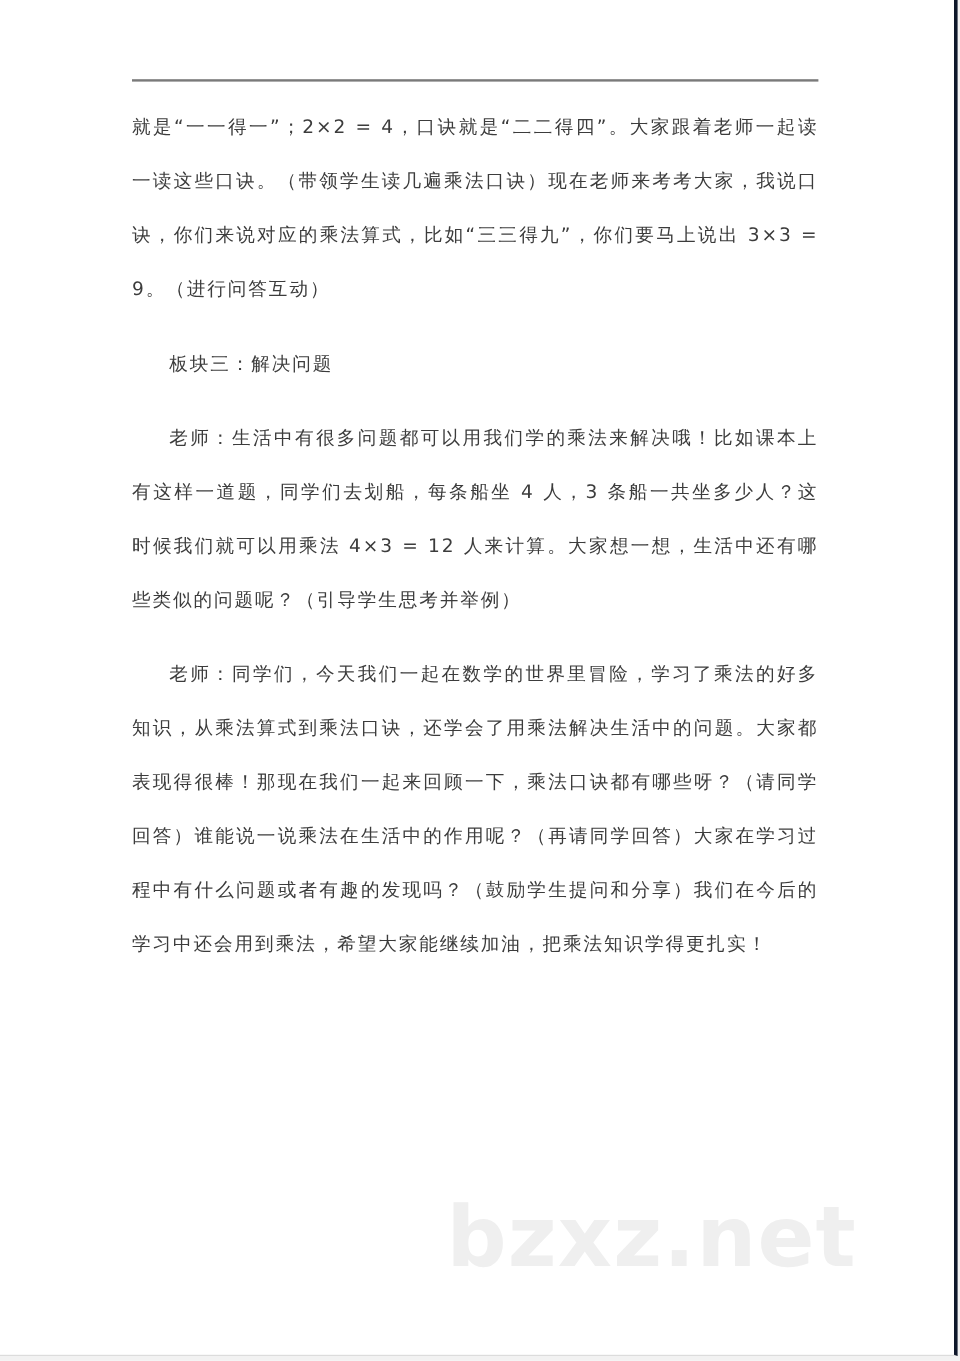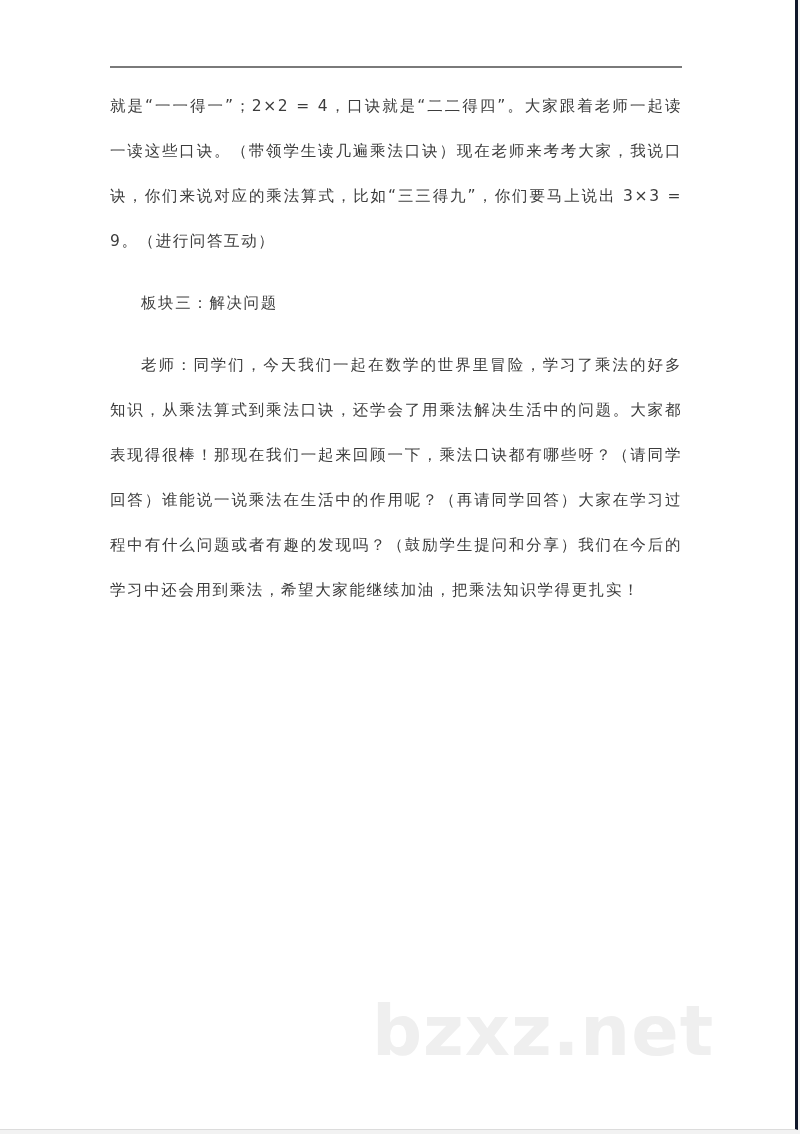--- a/index.html
+++ b/index.html
@@ -41,16 +41,17 @@
   }
 </style>
 </head>
 <body>
 
 <div class="page">
   <div class="top-rule"></div>
   <div class="content">
     <p>就是“一一得一”；2×2 = 4，口诀就是“二二得四”。大家跟着老师一起读一读这些口诀。（带领学生读几遍乘法口诀）现在老师来考考大家，我说口诀，你们来说对应的乘法算式，比如“三三得九”，你们要马上说出 3×3 = 9。（进行问答互动）</p>
     <p class="indent gap">板块三：解决问题</p>
+    <p class="indent gap">老师：生活中有很多问题都可以用我们学的乘法来解决哦！比如课本上有这样一道题，同学们去划船，每条船坐 4 人，3 条船一共坐多少人？这时候我们就可以用乘法 4×3 = 12 人来计算。大家想一想，生活中还有哪些类似的问题呢？（引导学生思考并举例）</p>
     <p class="indent gap">老师：同学们，今天我们一起在数学的世界里冒险，学习了乘法的好多知识，从乘法算式到乘法口诀，还学会了用乘法解决生活中的问题。大家都表现得很棒！那现在我们一起来回顾一下，乘法口诀都有哪些呀？（请同学回答）谁能说一说乘法在生活中的作用呢？（再请同学回答）大家在学习过程中有什么问题或者有趣的发现吗？（鼓励学生提问和分享）我们在今后的学习中还会用到乘法，希望大家能继续加油，把乘法知识学得更扎实！</p>
   </div>
   <div class="watermark">bzxz.net</div>
 </div>
 
 </body></html>

